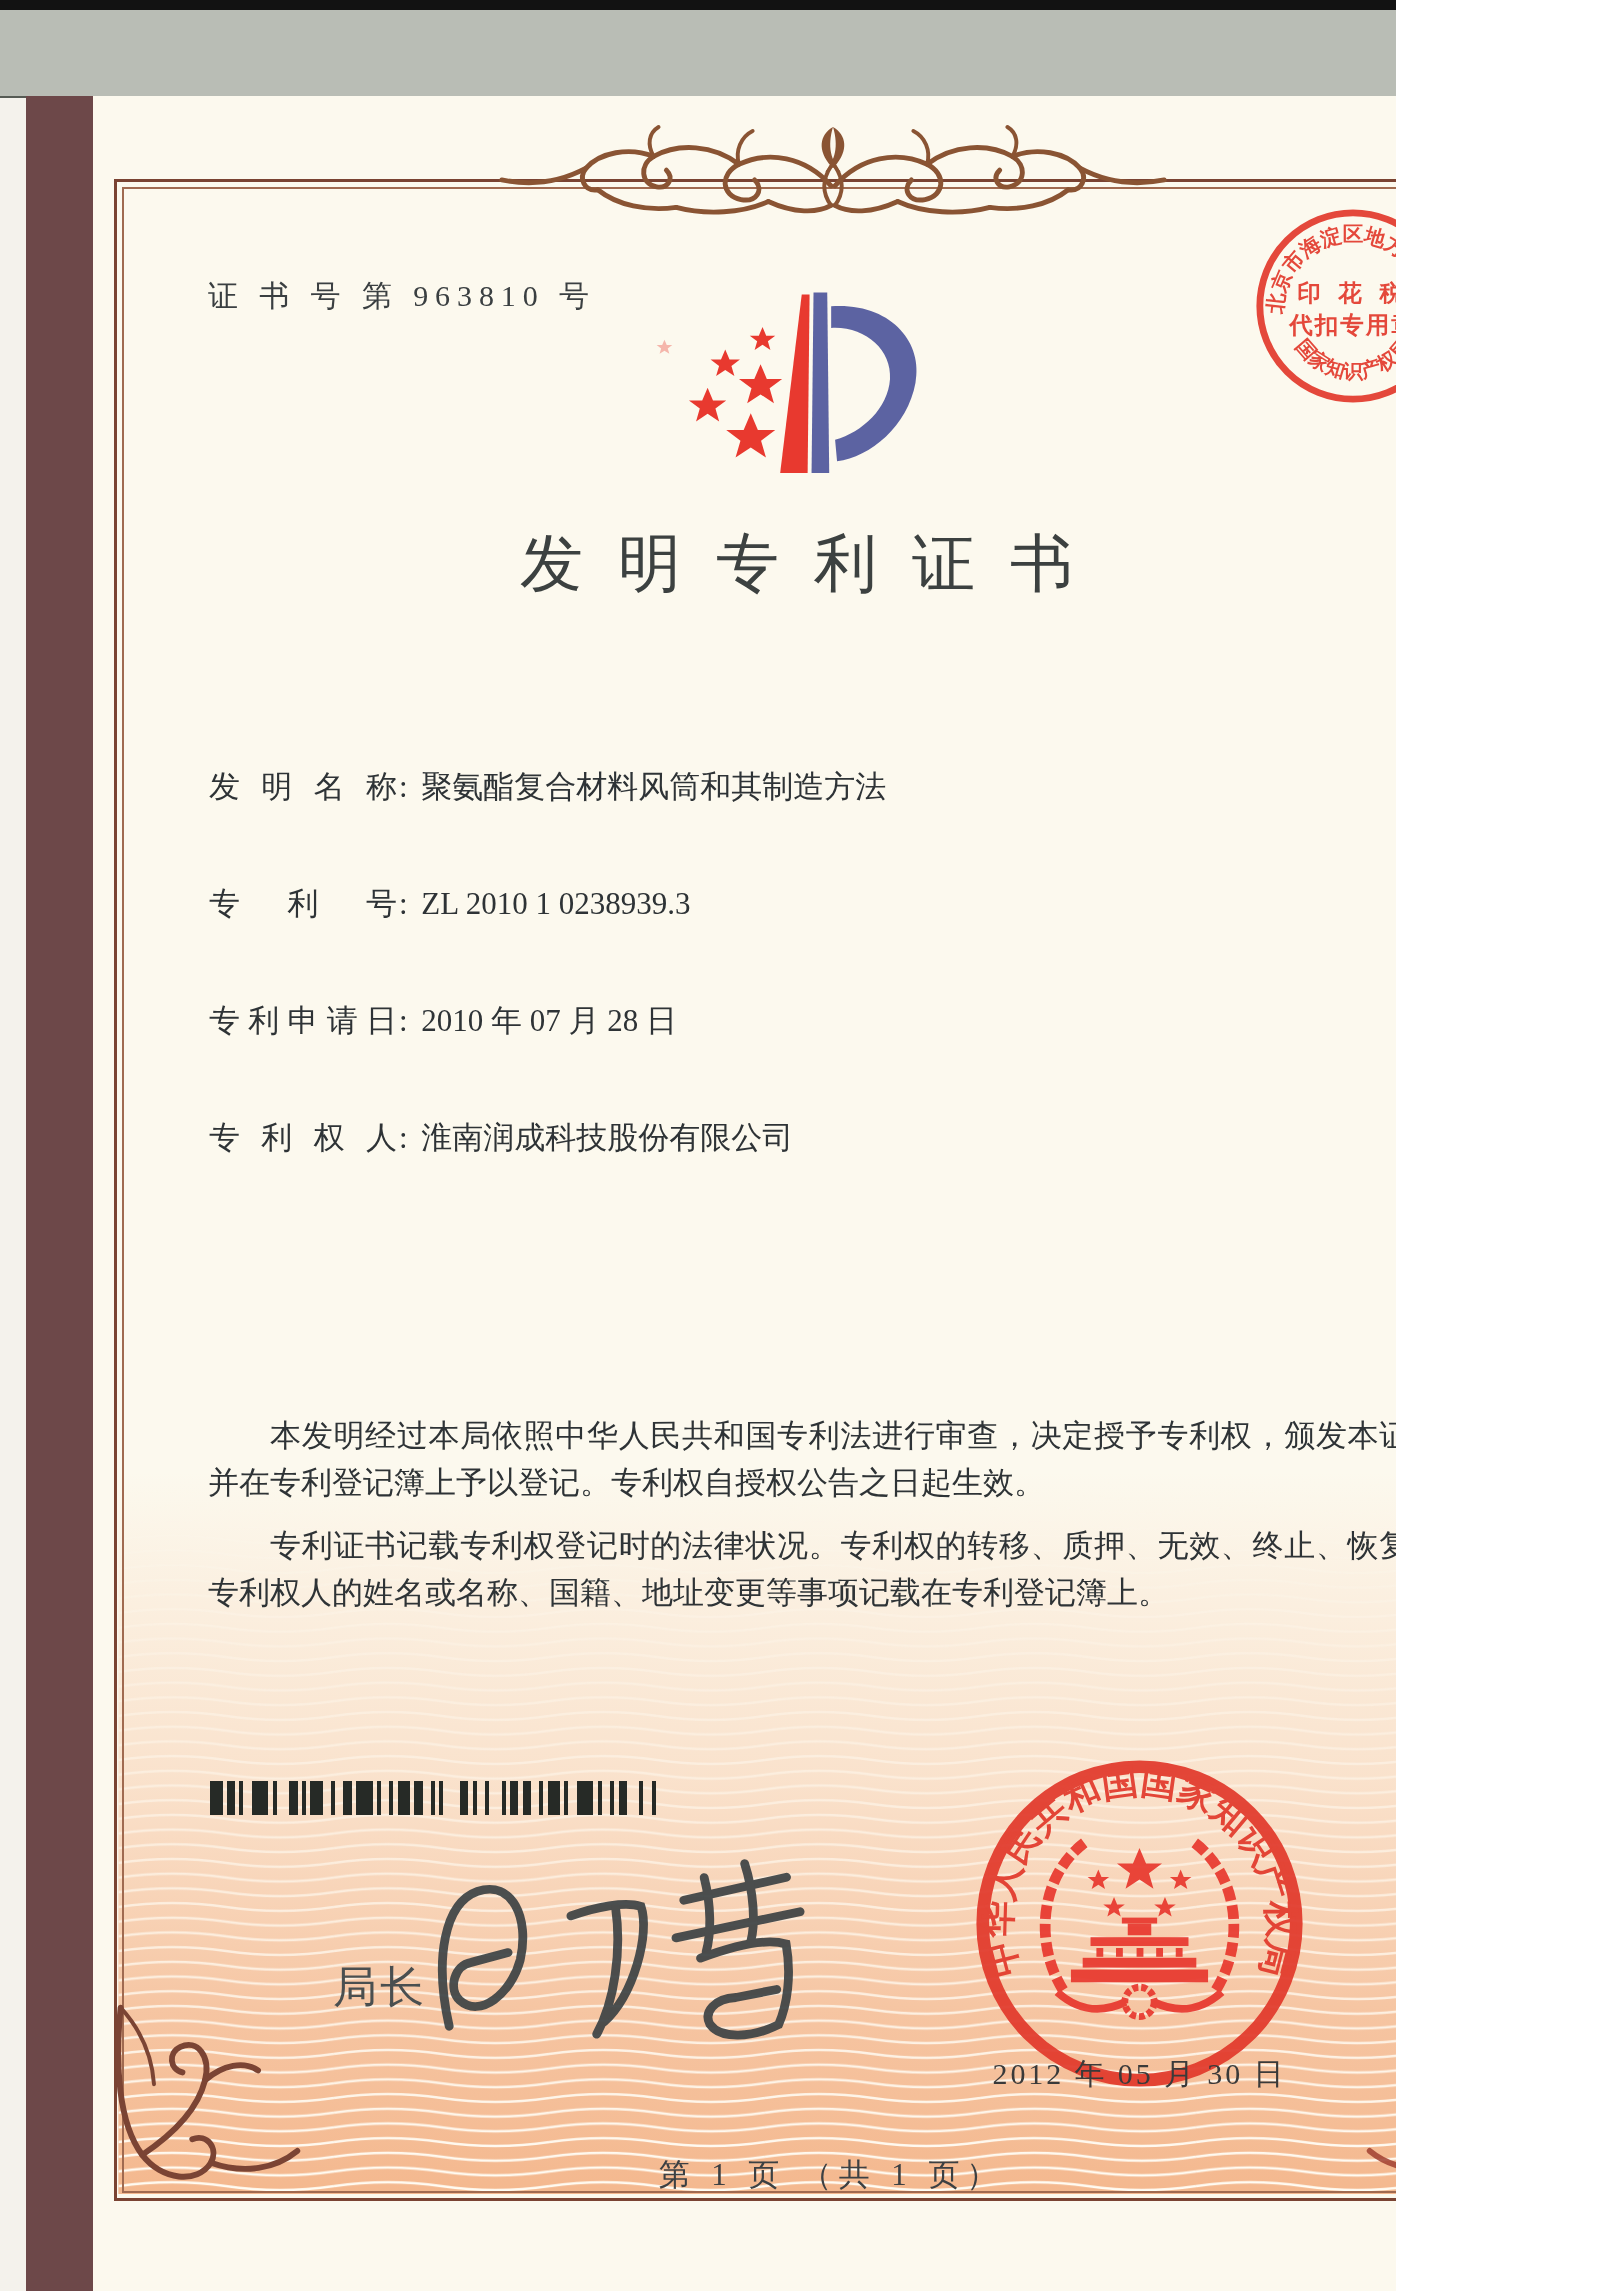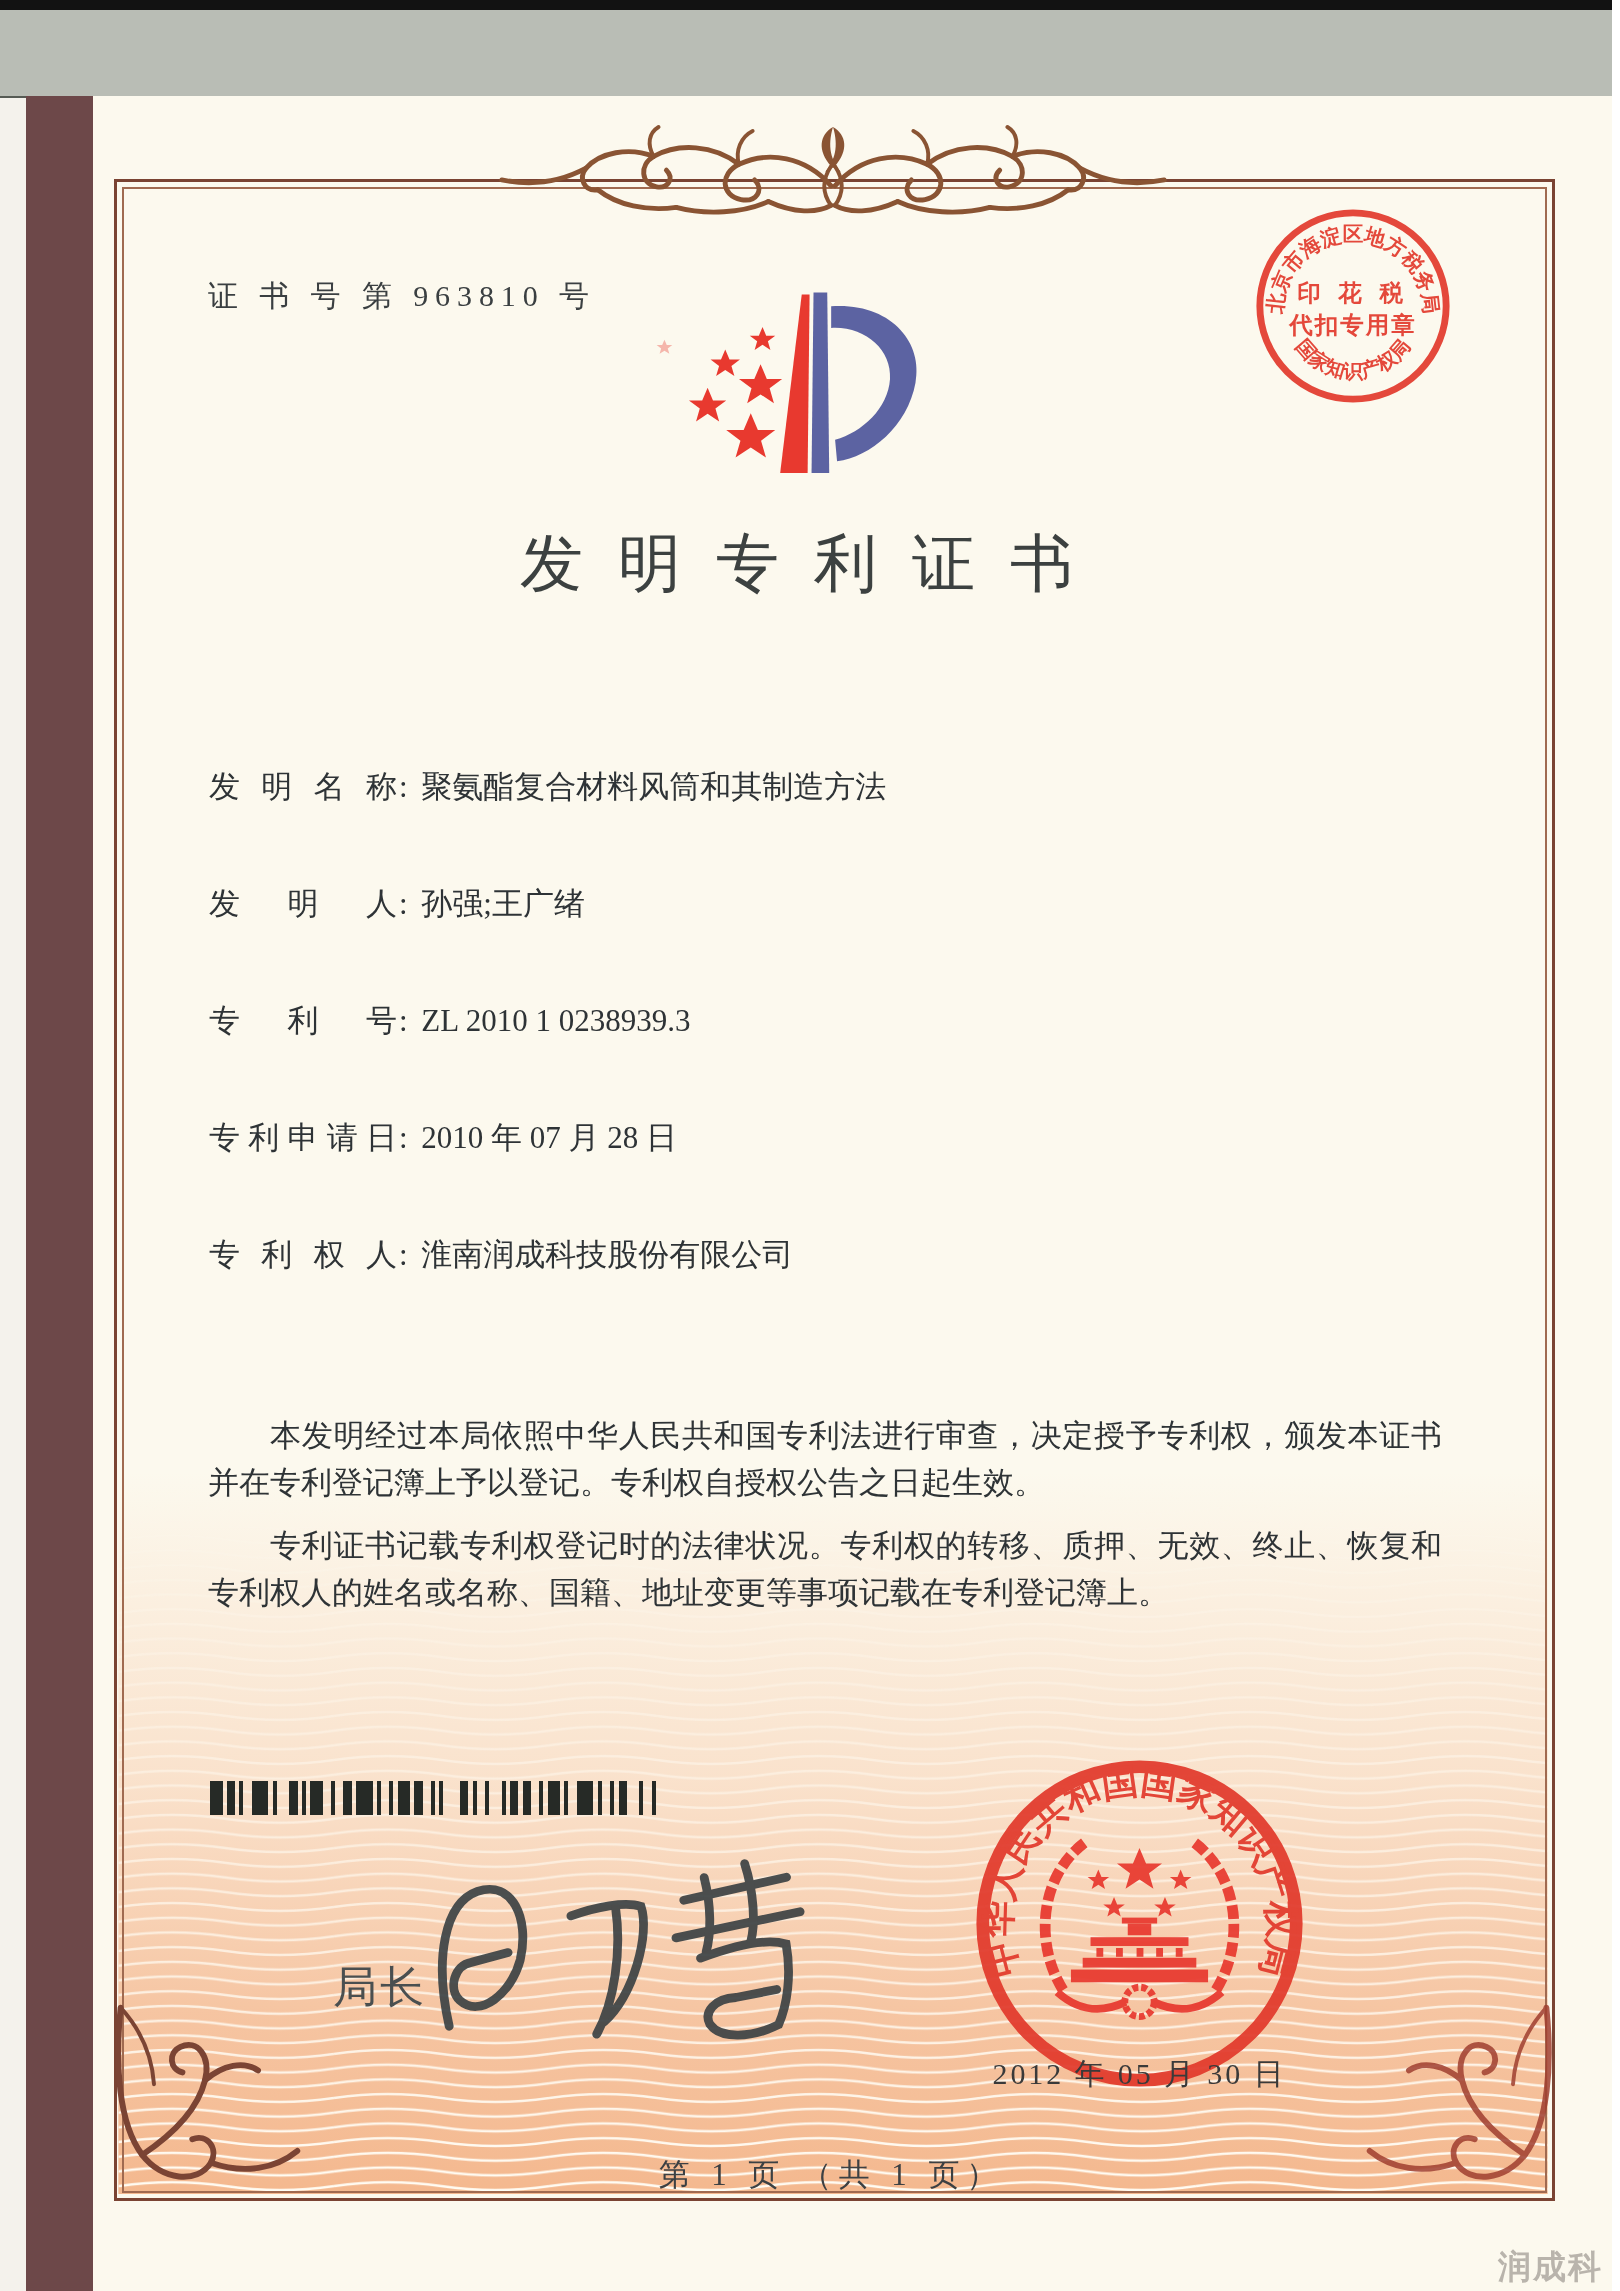--- a/index.html
+++ b/index.html
@@ -1,16 +1,16 @@
 <!DOCTYPE html>
 <html><head>
 <meta charset="utf-8">
 <style>
   html,body{margin:0;padding:0;background:#ffffff;}
-  #page{position:relative;width:1612px;height:2292px;overflow:hidden;background:#f4f2ec;
+  #page{position:relative;width:1396px;height:2292px;overflow:hidden;background:#f4f2ec;
         font-family:"Liberation Serif","DejaVu Serif",serif;}
   .top-black{position:absolute;left:0;top:0;width:1620px;height:9.8px;background:#121212;}
   .top-gray{position:absolute;left:0;top:9.8px;width:1620px;height:86px;background:#b9bdb5;
             border-bottom:2.9px solid #565b54;}
   .spine{position:absolute;left:25.5px;top:96px;width:68px;height:2196px;background:#6d4849;}
   .paper{position:absolute;left:93px;top:96px;width:1527px;height:2196px;background:#fcf9ee;}
 
   .frame{position:absolute;left:114px;top:179px;width:1435px;height:2016px;
          border:3.9px solid #7a4332;}
   .frame-inner{position:absolute;inset:4.9px;border:2px solid #a06a50;}
@@ -159,23 +159,20 @@
     </text>
     <text x="103" y="98" text-anchor="middle" fill="#e23a2c" font-size="24" font-weight="bold" letter-spacing="6">印 花 税</text>
     <text x="103" y="131" text-anchor="middle" fill="#e23a2c" font-size="24" font-weight="bold" letter-spacing="2">代扣专用章</text>
   </svg>
 
   <div class="title">发明专利证书</div>
 
   <div class="fields">
     <div class="frow">
       <span class="flabel">发明名称</span><span class="fcolon">:</span><span>聚氨酯复合材料风筒和其制造方法</span>
-    </div>
-    <div class="frow">
-      <span class="flabel">发明人</span><span class="fcolon">:</span><span>孙强;王广绪</span>
     </div>
     <div class="frow">
       <span class="flabel">专利号</span><span class="fcolon">:</span><span>ZL 2010 1 0238939.3</span>
     </div>
     <div class="frow">
       <span class="flabel">专利申请日</span><span class="fcolon">:</span><span>2010 年 07 月 28 日</span>
     </div>
     <div class="frow">
       <span class="flabel">专利权人</span><span class="fcolon">:</span><span>淮南润成科技股份有限公司</span>
     </div>

